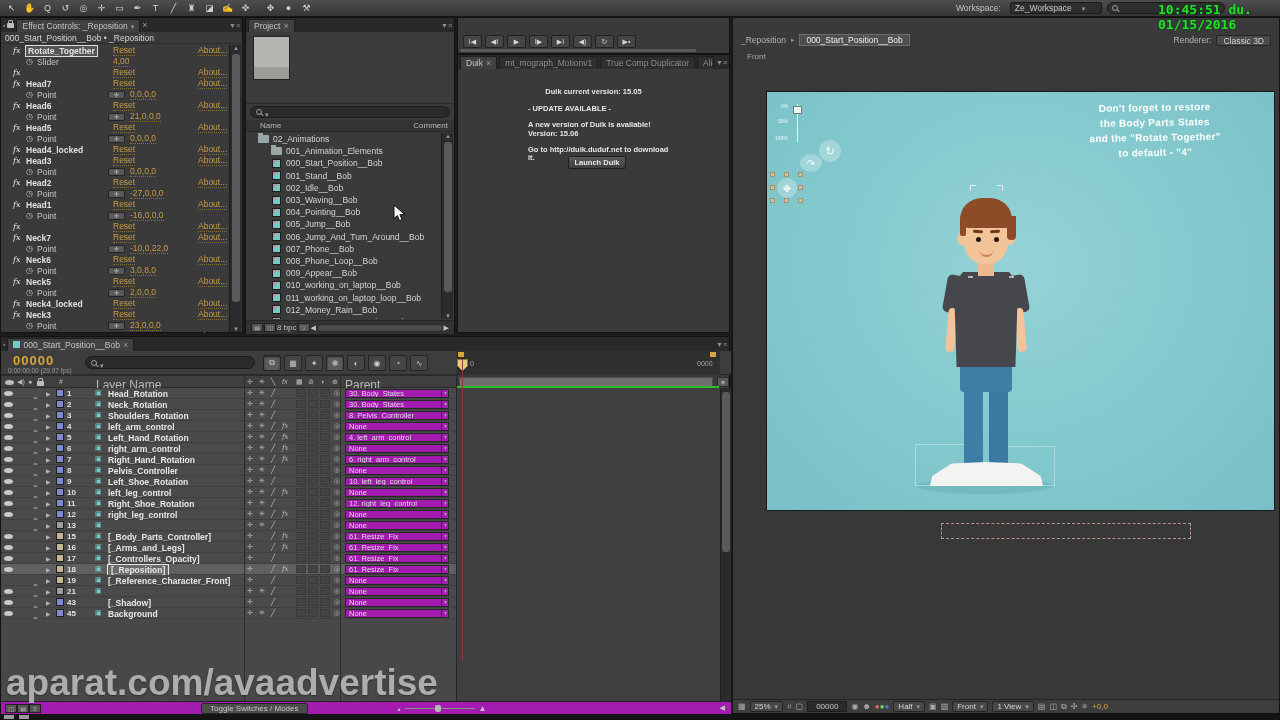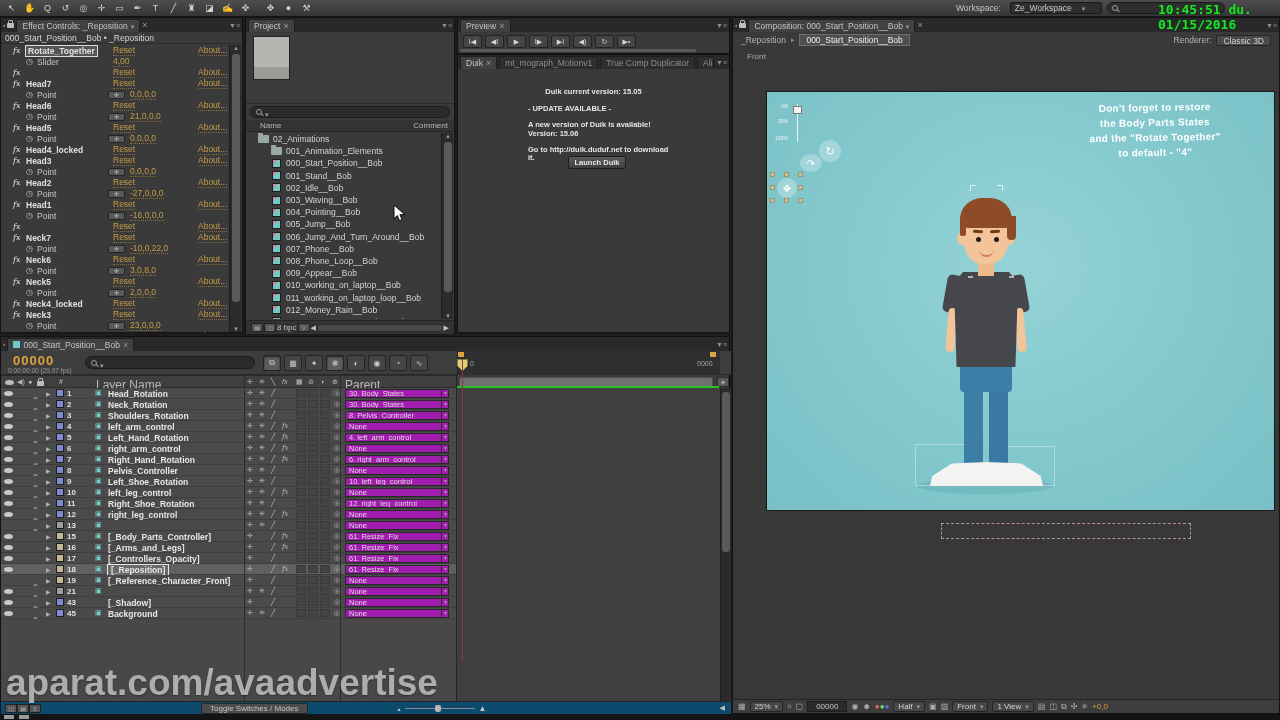--- a/index.html
+++ b/index.html
@@ -124,21 +124,21 @@
 .s3{left:270px}.s3::before{content:"╱"}
 .s4{left:281px;visibility:hidden;font-style:italic;font-family:"DejaVu Serif",serif}.s4::before{content:"fx"}
 .f-fx .s4{visibility:visible}
 .ecell{position:absolute;top:1px;width:10px;height:8px;border:1px solid #3a3a3a;background:#444}
 .e1{left:295px}.e2{left:307px}.e3{left:319px}
 .c-pk{position:absolute;left:333px;top:1px;font-size:7px;color:#b5b5b5}
 .c-pk::before{content:"◎"}
 .c-par{position:absolute;left:344px;top:1px;width:104px;height:9px;background:#a21caf;border:1px solid #292929;font-size:7.5px;line-height:7px;padding:0 11px 0 3px;color:#dcdcdc;white-space:nowrap;overflow:hidden}
 .c-par::after{content:"▾";position:absolute;right:1px;top:0;font-size:6px;color:#9a9a9a;border-left:1px solid #2c2c2c;padding-left:2px}
 .vln{position:absolute;top:38px;width:1px;height:326px;background:#2e2e2e}
-.tl-foot{position:absolute;left:0;top:364px;width:730px;height:13px;background:#0c4a6e;border-top:1px solid #232323;display:flex;align-items:center;font-size:8px;color:#c6c6c6}
+.tl-foot{position:absolute;left:0;top:364px;width:730px;height:13px;background:#a21caf;border-top:1px solid #232323;display:flex;align-items:center;font-size:8px;color:#c6c6c6}
 .wm{position:absolute;left:6px;top:662px;font-size:37px;font-weight:bold;color:#adadad;letter-spacing:0;z-index:40;text-shadow:0 1px 2px rgba(0,0,0,.35)}
 </style>
 </head>
 <body>
 
 <div class="topbar">
   <span class="toolbtn">
       <span>↖</span>
     </span>
     <span class="toolbtn">
@@ -623,27 +623,20 @@
     <span class="fi">◫</span>
     <span>8 bpc</span>
     <span class="fi">▽</span>
     <span style="font-size:7px">◀</span>
     <span style="flex:1;height:8px;background:#4a4a4a;border:1px solid #2a2a2a;border-radius:3px"></span>
     <span style="font-size:7px">▶</span>
   </div>
 </div>
 
 <div class="panel" style="left:457px;top:17px;width:273px;height:37px">
-  <div class="tabbar">
-    <span class="tab">
-        <span>Preview</span>
-        <span class="tx"></span>
-      </span>
-    <span class="pm"></span>
-  </div>
   <div style="position:absolute;left:5px;top:17px;display:flex;gap:3px">
     <span class="pvbtn">
         <span>I◀</span>
       </span>
       <span class="pvbtn">
         <span>◀I</span>
       </span>
       <span class="pvbtn">
         <span>▶</span>
       </span>
@@ -686,30 +679,20 @@
   <div class="duik-line" style="left:0;top:32px;width:100%;text-align:center">Duik current version: 15.05</div>
   <div class="duik-line" style="left:70px;top:49px">- UPDATE AVAILABLE -</div>
   <div class="duik-line" style="left:70px;top:65px">A new version of Duik is available!</div>
   <div class="duik-line" style="left:70px;top:74px">Version: 15.06</div>
   <div class="duik-line" style="left:70px;top:90px">Go to http://duik.duduf.net to download</div>
   <div class="duik-line" style="left:70px;top:98px">it.</div>
   <div class="duik-btn">Launch Duik</div>
 </div>
 
 <div class="panel" style="left:732px;top:17px;width:548px;height:697px">
-  <div class="tabbar">
-    <span class="grip"></span>
-      <span class="i-lock"></span>
-    <span class="tab">
-        <span>Composition: 000_Start_Position__Bob</span>
-        <span class="caret"></span>
-      </span>
-    <span class="tx"></span>
-    <span class="pm"></span>
-  </div>
   <div class="crumb">
     <span>_Reposition</span>
     <span style="font-size:7px;color:#8f8f8f">▸</span>
     <span class="crumb-box">000_Start_Position__Bob</span>
     <span style="margin-left:auto">Renderer:</span>
     <span class="rend-box">Classic 3D</span>
   </div>
   <div class="viewport">
     <div class="abs" style="left:14px;top:5px;font-size:8px;color:#a8a8a8">Front</div>
     <div class="compframe">

